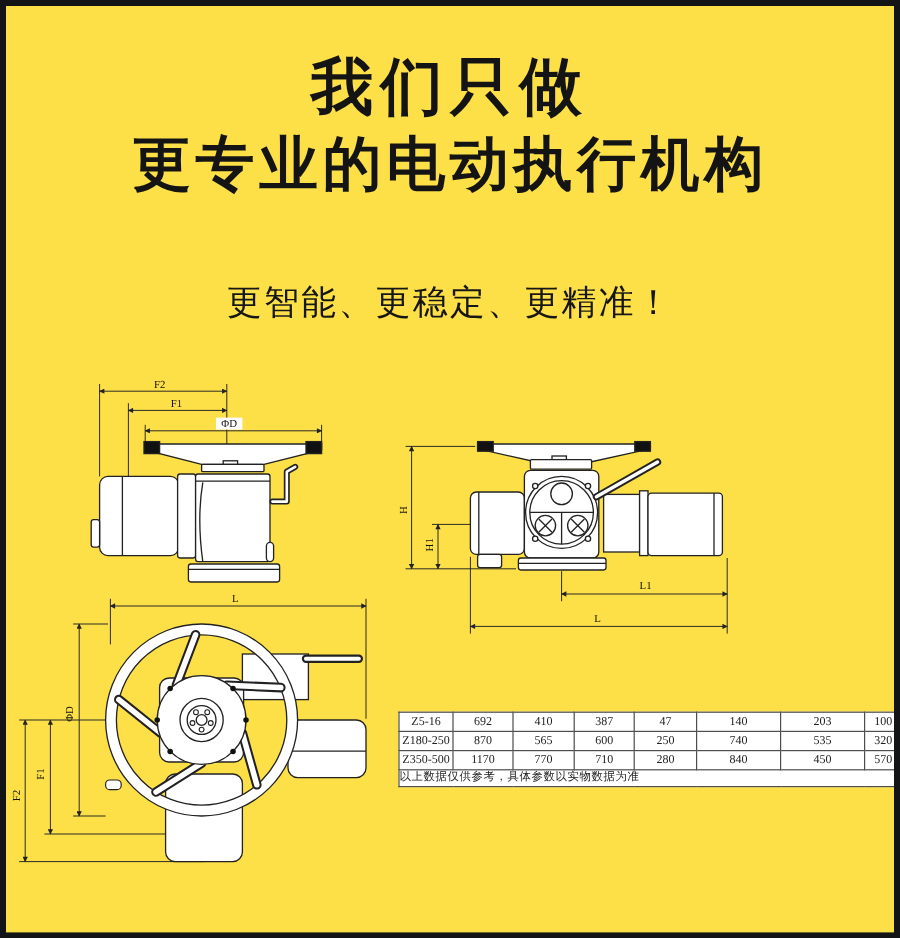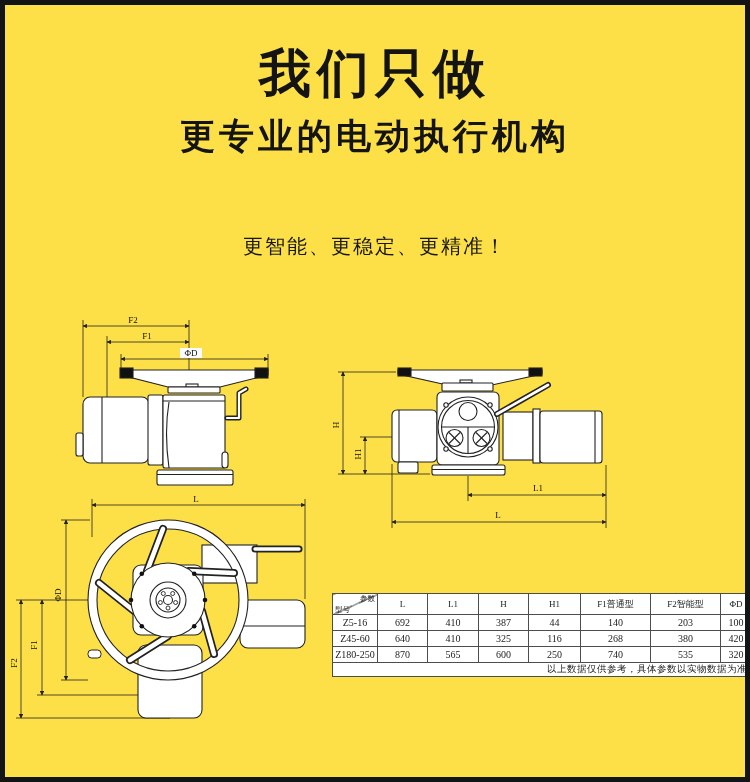--- a/index.html
+++ b/index.html
@@ -4,38 +4,38 @@
 <style>
   html,body{margin:0;padding:0;background:#e8e8e8;}
   #page{
     position:relative; width:750px; height:782px; box-sizing:border-box;
     background:#fde047; border:5px solid #121416; overflow:hidden;
     font-family:"Liberation Serif","DejaVu Serif",serif; color:#1a1a1a;
   }
   .title{ position:absolute; top:38px; left:0; width:100%; text-align:center;
     font-weight:600; color:#141414; letter-spacing:6px; }
   .title .l1{ font-size:52px; line-height:62px; }
-  .title .l2{ font-size:35px; line-height:64px; letter-spacing:4px; }
+  .title .l2{ font-size:49px; line-height:64px; letter-spacing:4px; }
   .subtitle{ position:absolute; top:228px; left:0; width:100%; text-align:center;
-    font-size:20px; font-weight:500; color:#161616; letter-spacing:2px; }
+    font-size:29px; font-weight:500; color:#161616; letter-spacing:2px; }
   svg{ position:absolute; overflow:visible; }
   svg text{ font-family:"Liberation Serif","DejaVu Serif",serif; font-size:9px; fill:#111; }
   
   .spec-table{ position:absolute; left:327px; top:588px; width:419px;
     border-collapse:collapse; table-layout:fixed; background:#fff; }
   .spec-table td,.spec-table th{ border:1px solid #4d4d4d; padding:0; text-align:center;
     font-weight:normal; font-size:10px; line-height:1; color:#222; overflow:hidden;
     white-space:nowrap; }
   .spec-table .hrow td{ height:20px; font-size:9px; }
   .spec-table .drow td{ height:15px; }
   .corner{ position:relative;
     background:linear-gradient(to bottom right,rgba(0,0,0,0) 48.5%,#4d4d4d 48.5%,#4d4d4d 51.5%,rgba(0,0,0,0) 51.5%); }
   .corner .tr{ position:absolute; top:1px; right:2px; font-size:7.5px; }
   .corner .bl{ position:absolute; bottom:1px; left:2px; font-size:7.5px; }
-  .footrow td{ height:13px; text-align:right; font-size:9.5px; padding-right:4px; letter-spacing:0.5px;margin-left:33px;}
+  .footrow td{ height:13px; text-align:left; font-size:9.5px; padding-right:4px; letter-spacing:0.5px;margin-left:33px;}
 </style>
 </head>
 <body>
 
 <div id="page">
 
   <div class="title">
     <div class="l1">我们只做</div>
     <div class="l2">更专业的电动执行机构</div>
   </div>
@@ -214,62 +214,49 @@
       <col style="width:45px">
         <col style="width:50px">
         <col style="width:51px">
         <col style="width:50px">
       <col style="width:52px">
         <col style="width:70px">
         <col style="width:70px">
         <col style="width:31px">
     </colgroup>
     <tbody>
-        <tr class="hrow">
-      <td class="corner">
-        <span class="tr">参数</span>
-        <span class="bl">型号</span>
-      </td>
-      <td>L</td>
-      <td>L1</td>
-      <td>H</td>
-      <td>H1</td>
-      <td>F1普通型</td>
-      <td>F2智能型</td>
-      <td>ΦD</td>
-    </tr>
     <tr class="drow">
       <td>Z5-16</td>
       <td>692</td>
       <td>410</td>
       <td>387</td>
-      <td>44</td>
+      <td>47</td>
       <td>140</td>
       <td>203</td>
       <td>100</td>
-    </tr>
-    <tr class="drow">
-      <td>Z45-60</td>
-      <td>640</td>
-      <td>410</td>
-      <td>325</td>
-      <td>116</td>
-      <td>268</td>
-      <td>380</td>
-      <td>420</td>
     </tr>
     <tr class="drow">
       <td>Z180-250</td>
       <td>870</td>
       <td>565</td>
       <td>600</td>
       <td>250</td>
       <td>740</td>
       <td>535</td>
       <td>320</td>
     </tr>
+    <tr class="drow">
+      <td>Z350-500</td>
+      <td>1170</td>
+      <td>770</td>
+      <td>710</td>
+      <td>280</td>
+      <td>840</td>
+      <td>450</td>
+      <td>570</td>
+    </tr>
     <tr class="footrow">
       <td colspan="8">以上数据仅供参考，具体参数以实物数据为准</td>
     </tr>
   </tbody>
     </table>
 
 </div>
 
 </body></html>

